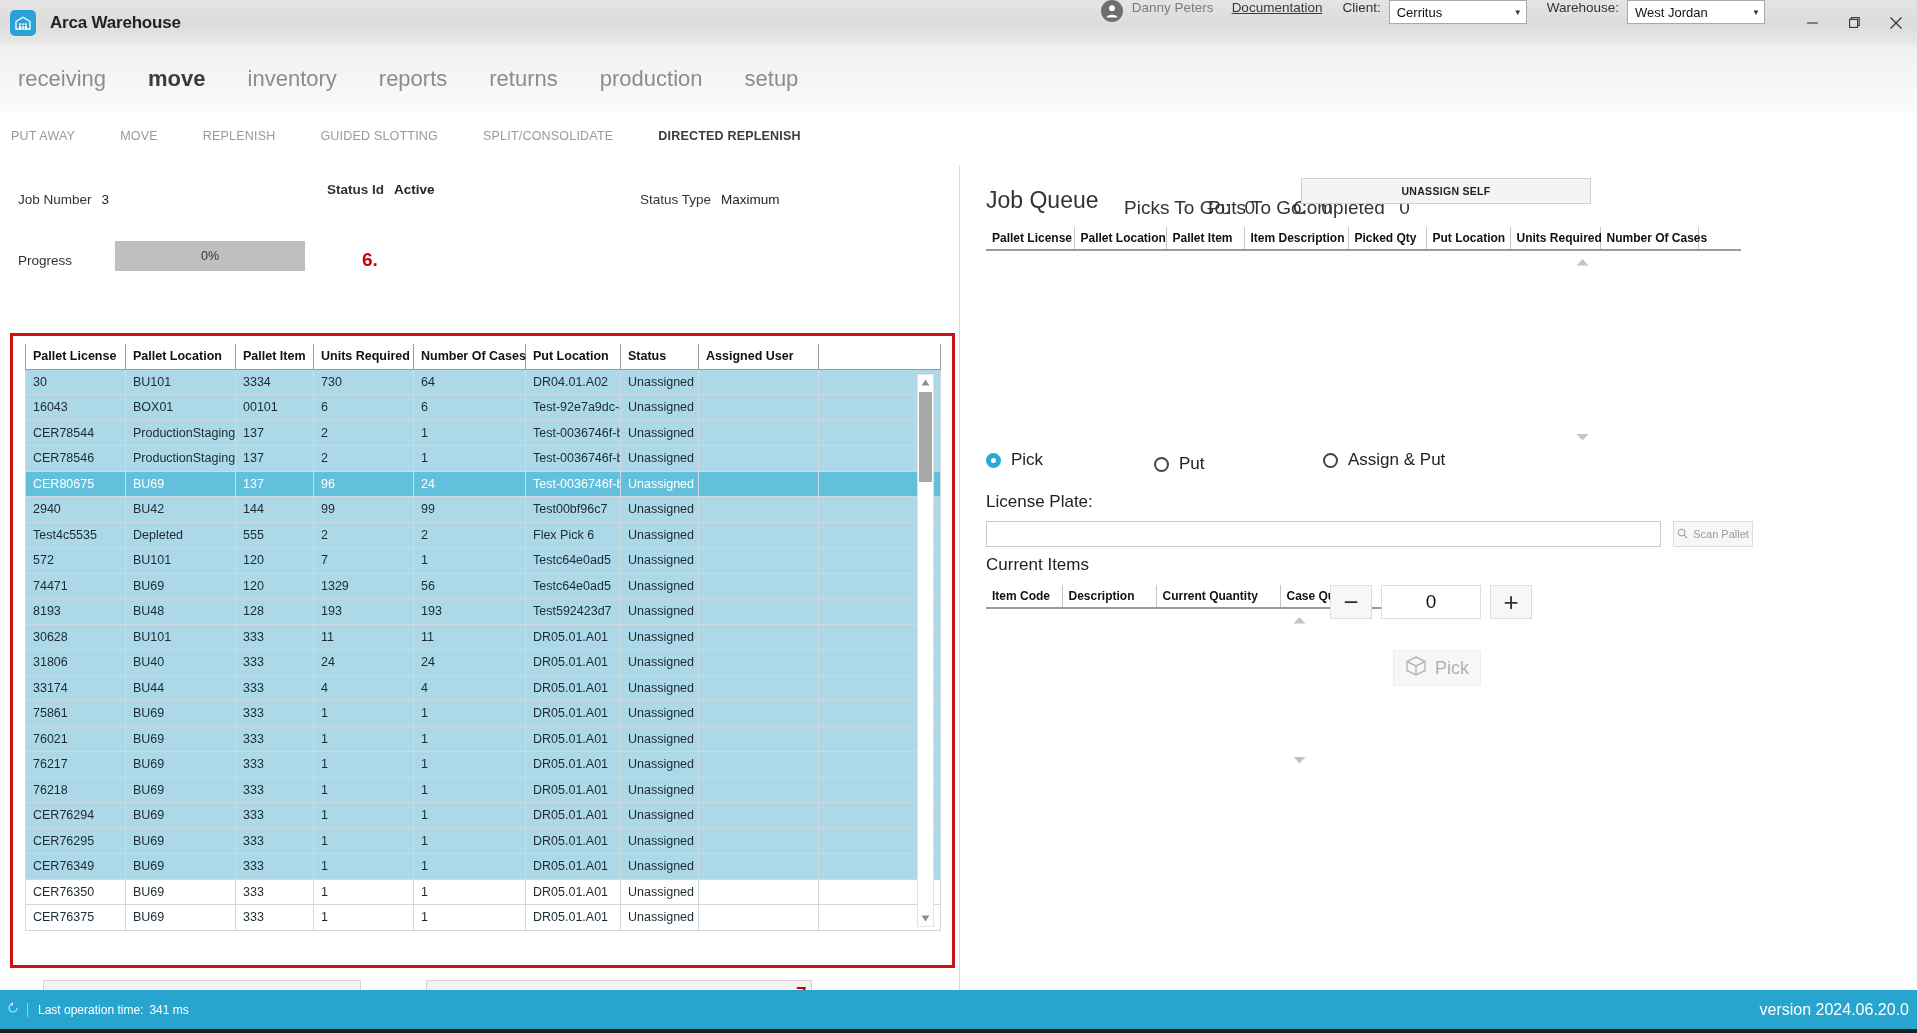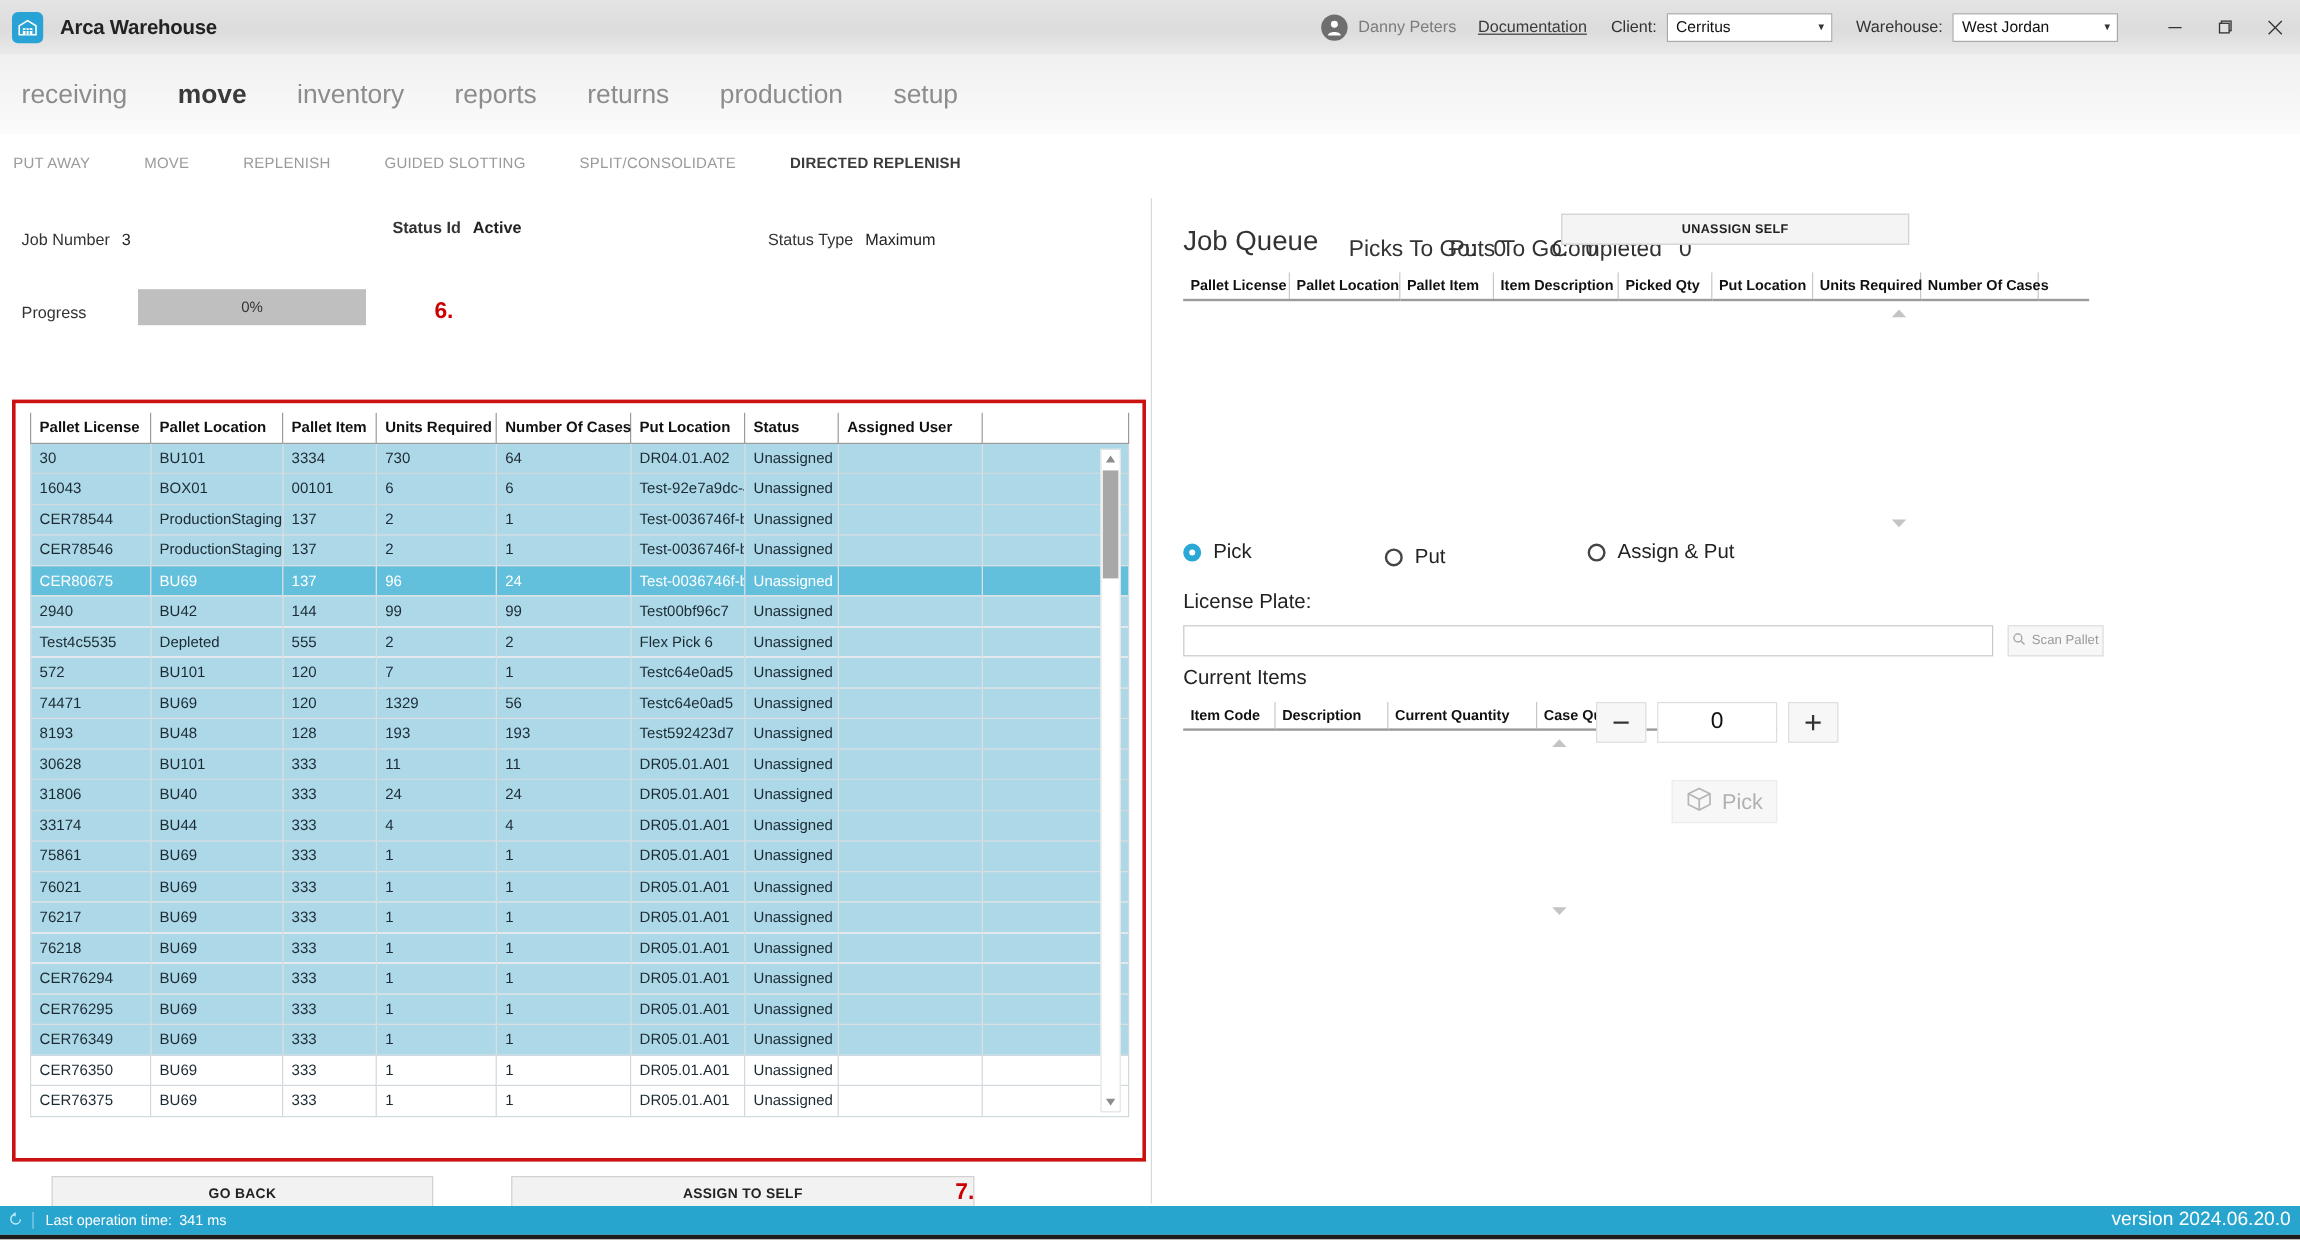--- a/index.html
+++ b/index.html
@@ -24,21 +24,21 @@
   }
   .app-icon {
     width: 26px; height: 26px; margin-left: 10px; border-radius: 5px;
     background: #29a3d6; display: flex; align-items: center; justify-content: center;
     flex: none;
   }
   .app-title {
     margin-left: 14px; font-size: 17px; font-weight: bold; color: #222;
     letter-spacing: -0.2px;
   }
-  .tb-right { margin-left: auto; display: flex; align-items: center; height: 45px; }
+  .tb-right { margin-left: auto; display: flex; align-items: flex-start; height: 45px; }
   .avatar {
     width: 22px; height: 22px; border-radius: 50%; background: #6e6e6e;
     display: flex; align-items: center; justify-content: center; flex: none;
   }
   .user-name { margin-left: 9px; font-size: 13.5px; color: #7b7b7b; }
   .doc-link {
     margin-left: 18px; font-size: 13.5px; color: #3a3a3a; text-decoration: underline;
     cursor: pointer;
   }
   .sel-label { margin-left: 20px; font-size: 13.5px; color: #333; }
@@ -206,21 +206,21 @@
     font-size: 19px; color: #111;
   }
   .pick-btn {
     position: absolute; left: 425px; top: 485px; width: 88px; height: 36px;
     background: #f7f7f7; border: 1px solid #ececec; display: flex; align-items: center;
     justify-content: center; gap: 8px; font-size: 18px; color: #b0b0b0; cursor: pointer;
   }
 
   
   .statusbar {
-    position: absolute; left: 0; bottom: 4px; width: 1917px; height: 24px;
+    position: absolute; left: 0; bottom: 4px; width: 1917px; height: 39px;
     background: #27a5cf; display: flex; align-items: center; color: #fff; justify-content: center;
   }
   .sb-icon { margin-left: 7px; font-size: 12px; color: #bfeaf7; }
   .sb-sep { margin-left: 8px; width: 1px; height: 14px; background: #8fd2e8; }
   .sb-text { margin-left: 10px; font-size: 12px; }
   .sb-ver { margin-left: auto; margin-right: 8px; font-size: 16px; }
   .bottom-edge { position: absolute; left: 0; bottom: 0; width: 1917px; height: 4px; background: #1d1d1d; }
 </style>
 </head>
 <body>

